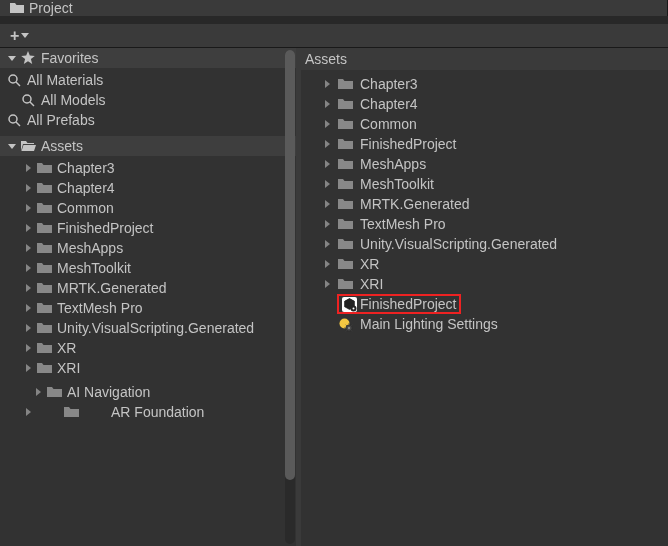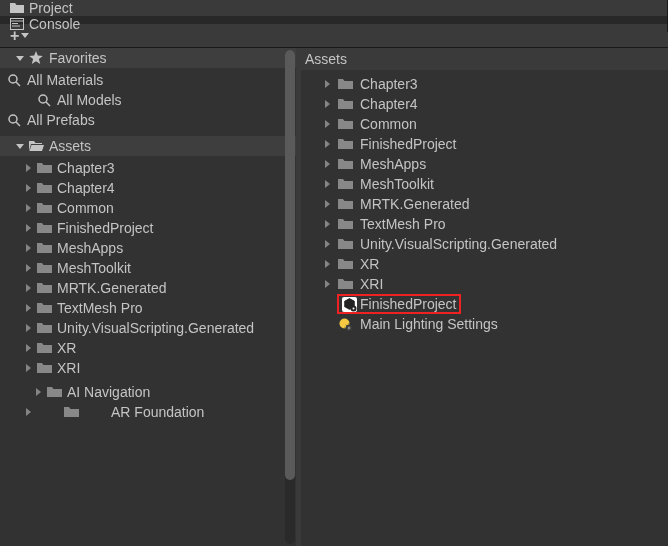--- a/index.html
+++ b/index.html
@@ -26,51 +26,40 @@
   .header { height: 22px; background: #3a3a3a; display: flex; align-items: center; padding-left: 4px; font-weight:500; }
   .tree { padding: 2px 0; }
   .tree-item { display: flex; align-items: center; height: 20px; padding-left: 6px; gap: 2px; white-space: nowrap; overflow: hidden; cursor: pointer;}
   .arrow { width: 12px; height: 12px; display: inline-flex; align-items: center; justify-content: center; flex-shrink:0;}
   .arrow.right::before { content:''; width:0;height:0;border-top:4px solid transparent;border-bottom:4px solid transparent;border-left:5px solid #858585;}
   .arrow.down::before { content:''; width:0;height:0;border-left:4px solid transparent;border-right:4px solid transparent;border-top:5px solid #c4c4c4;}
   .arrow.none { width:12px; }
   
   .icon { width:16px; height:16px; display:inline-flex; align-items:center; justify-content:center; flex-shrink:0; margin-right:3px;}
   
-  .section-header { height: 20px; background: #3e3e3e; display:flex; align-items:center; padding-left:14px; gap:2px;}
+  .section-header { height: 20px; background: #3e3e3e; display:flex; align-items:center; padding-left:6px; gap:2px;}
   
   .detail-list { padding: 4px 0; }
   .detail-item { display:flex; align-items:center; height:20px; padding-left:20px; gap:4px; white-space:nowrap; cursor:pointer;}
   .highlight-box { border: 2px solid #e22; display:inline-flex; align-items:center; padding: 0 2px; height: 20px;}
 
   svg { display:block; }
 </style>
 </head>
 <body>
 
 <div class="tabs">
   <div class="tab active">
     <span class="tab-icon">
       <svg width="14" height="12" viewBox="0 0 14 12">
           <path fill="#c4c4c4" d="M0 1h5l1.5 2H14v8H0z"></path>
         </svg>
     </span>
     <span>Project</span>
   </div>
-  <div class="tab">
-    <span class="tab-icon">
-      <svg width="14" height="12" viewBox="0 0 14 12">
-          <rect fill="none" stroke="#c4c4c4" x="0.5" y="0.5" width="13" height="11"></rect>
-          <line stroke="#c4c4c4" x1="0" y1="3" x2="14" y2="3"></line>
-          <line stroke="#c4c4c4" x1="2" y1="5.5" x2="8" y2="5.5"></line>
-          <line stroke="#c4c4c4" x1="2" y1="8" x2="10" y2="8"></line>
-        </svg>
-    </span>
-    <span>Console</span>
-  </div>
 </div>
 
 <div class="toolbar">
   <div class="add-btn">
     <span class="plus">+</span>
     <span class="caret-down"></span>
   </div>
 </div>
 
 <div class="panels">
@@ -89,21 +78,21 @@
     <div class="tree">
       <div class="tree-item" style="">
         <span class="icon">
             <svg width="13" height="13" viewBox="0 0 13 13">
               <circle cx="5" cy="5" r="4" fill="none" stroke="#c4c4c4" stroke-width="1.5"></circle>
               <line x1="8" y1="8" x2="12" y2="12" stroke="#c4c4c4" stroke-width="1.5"></line>
             </svg>
           </span>
         <span>All Materials</span>
       </div>
-      <div class="tree-item" style="padding-left:36px">
+      <div class="tree-item" style="padding-left:20px">
         <span class="icon">
             <svg width="13" height="13" viewBox="0 0 13 13">
               <circle cx="5" cy="5" r="4" fill="none" stroke="#c4c4c4" stroke-width="1.5"></circle>
               <line x1="8" y1="8" x2="12" y2="12" stroke="#c4c4c4" stroke-width="1.5"></line>
             </svg>
           </span>
         <span>All Models</span>
       </div>
       <div class="tree-item" style="">
         <span class="icon">

